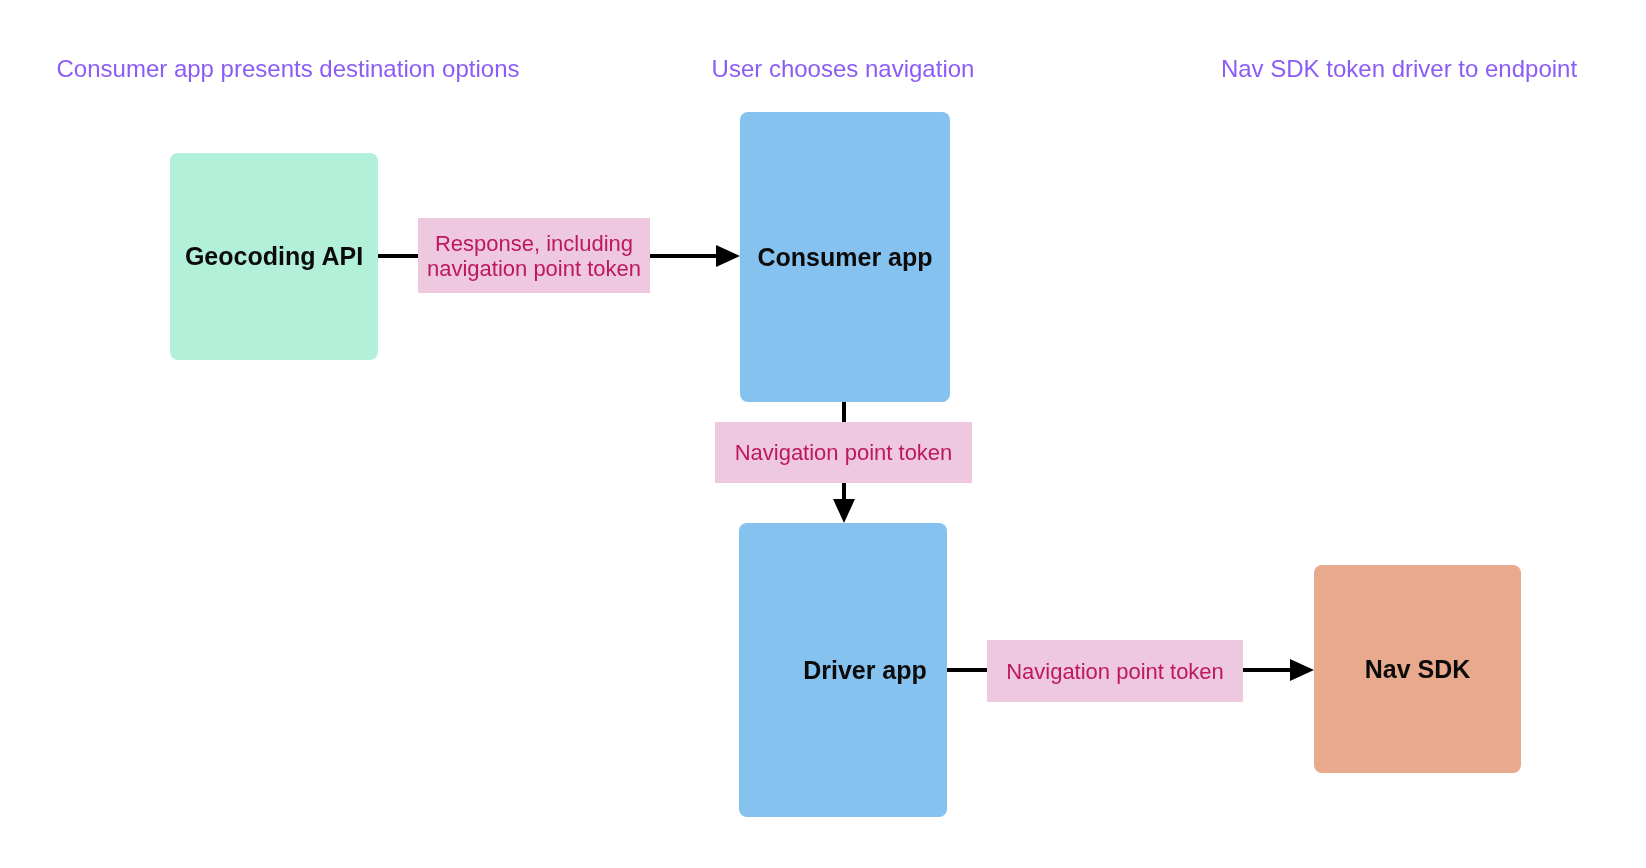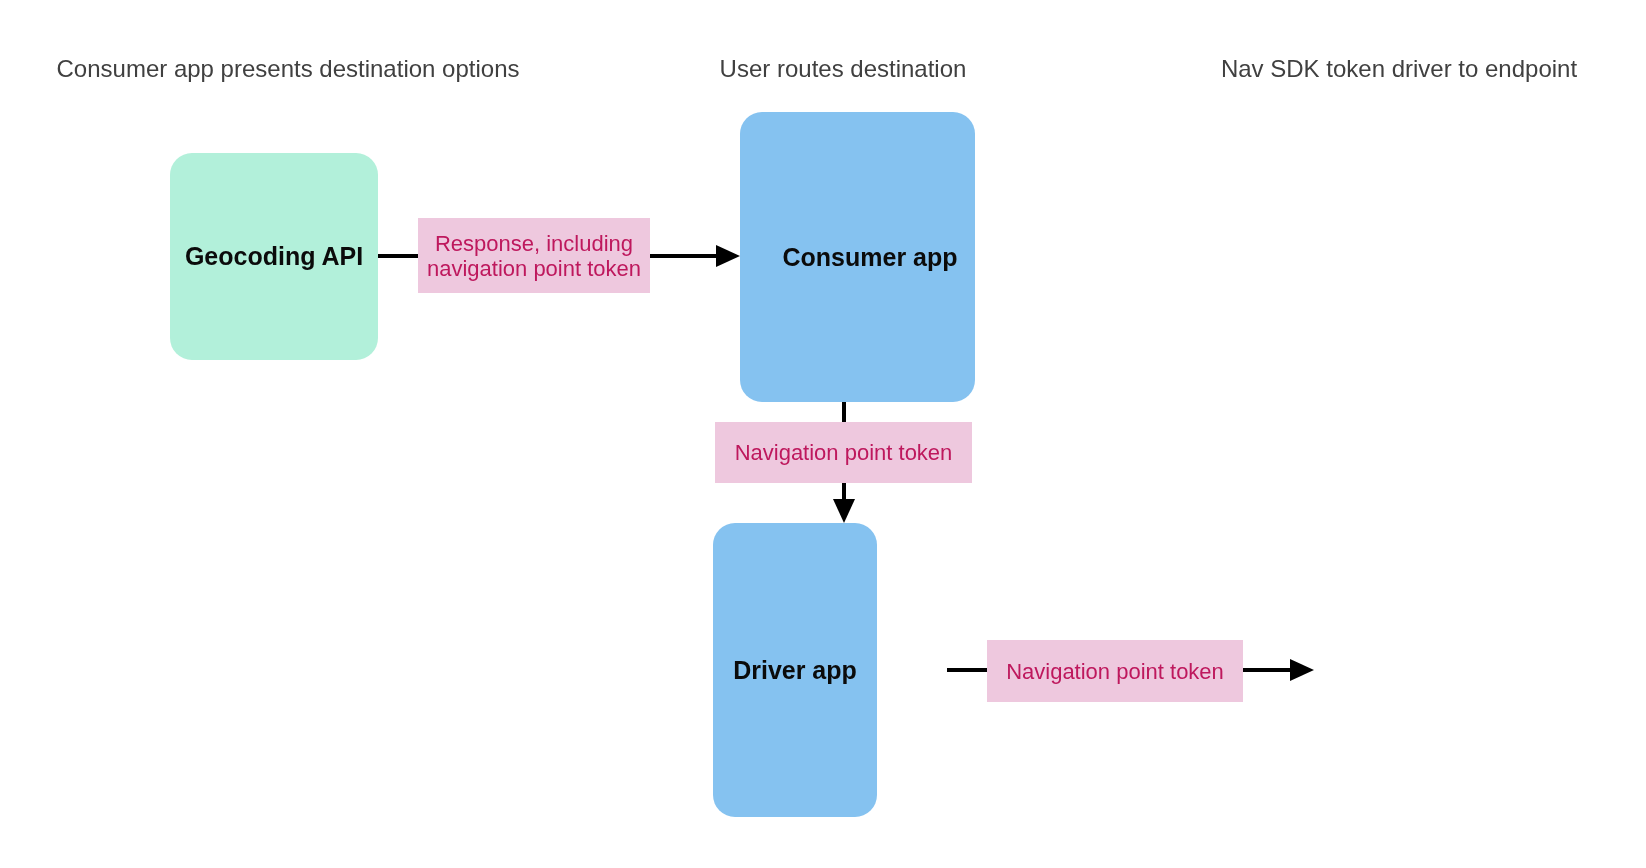--- a/index.html
+++ b/index.html
@@ -14,52 +14,52 @@
   }
 
   
   .lane-title {
     position: absolute;
     top: 56px;
     transform: translateX(-50%);
     white-space: nowrap;
     font-size: 24px;
     line-height: 26px;
-    color: #404040;
+    color: #8b5cf6;
   }
   .lane-title.lane-1 { left: 288px; }
   .lane-title.lane-2 { left: 843px; }
   .lane-title.lane-3 { left: 1399px; }
 
   
   svg.connectors {
     position: absolute;
     left: 0; top: 0;
     width: 1646px; height: 868px;
     z-index: 1;
   }
 
   
   .node {
     position: absolute;
-    border-radius: 22px;
+    border-radius: 8px;
     display: flex;
     align-items: center;
     justify-content: center;
     z-index: 2;
   }
   .node .node-label {
     font-size: 25px;
     font-weight: 700;
     color: #0b0b0b;
     text-align: center;
   }
   .node.geocoding { left: 170px; top: 153px; width: 208px; height: 207px; }
-  .node.consumer  { left: 740px; top: 112px; width: 210px; height: 290px; padding-left: 25px; }
-  .node.driver    { left: 713px; top: 523px; width: 164px; height: 294px; }
+  .node.consumer  { left: 740px; top: 112px; width: 210px; height: 290px; }
+  .node.driver    { left: 739px; top: 523px; width: 164px; height: 294px; padding-left: 44px; }
   .node.navsdk    { left: 1314px; top: 565px; width: 207px; height: 208px; }
 
   
   .edge-label {
     position: absolute;
     display: flex;
     align-items: center;
     justify-content: center;
     text-align: center;
     font-size: 22px;
@@ -71,21 +71,21 @@
   .edge-label.label-response { left: 418px; top: 218px; width: 232px; height: 75px; padding: 0 6px; }
   .edge-label.label-nav-token-mid   { left: 715px; top: 422px; width: 257px; height: 61px; white-space: nowrap; }
   .edge-label.label-nav-token-right { left: 987px; top: 640px; width: 256px; height: 62px; white-space: nowrap; }
 </style>
 </head>
 <body>
 
 <div class="scene">
 
   <div class="lane-title lane-1">Consumer app presents destination options</div>
-  <div class="lane-title lane-2">User routes destination</div>
+  <div class="lane-title lane-2">User chooses navigation</div>
   <div class="lane-title lane-3">Nav SDK token driver to endpoint</div>
 
   <svg class="connectors" viewBox="0 0 1646 868" xmlns="http://www.w3.org/2000/svg">
     <g>
       <line x1="378" y1="256" x2="720" y2="256" stroke="#000000" stroke-width="4"></line>
       <polygon points="740,256 716,245 716,267" fill="#000000"></polygon>
     </g>
     <g>
       <line x1="844" y1="402" x2="844" y2="503" stroke="#000000" stroke-width="4"></line>
       <polygon points="844,523 833,499 855,499" fill="#000000"></polygon>
@@ -101,20 +101,23 @@
   </div>
 
   <div class="node consumer" style="background: rgb(133, 194, 240);">
     <span class="node-label">Consumer app</span>
   </div>
 
   <div class="node driver" style="background: rgb(133, 194, 240);">
     <span class="node-label">Driver app</span>
   </div>
 
+  <div class="node navsdk" style="background: rgb(233, 169, 141);">
+    <span class="node-label">Nav SDK</span>
+  </div>
 
   <div class="edge-label label-response" style="background: rgb(238, 200, 222);">Response, including navigation point token</div>
 
   <div class="edge-label label-nav-token-mid" style="background: rgb(238, 200, 222);">Navigation point token</div>
 
   <div class="edge-label label-nav-token-right" style="background: rgb(238, 200, 222);">Navigation point token</div>
 
 </div>
 
 </body></html>

